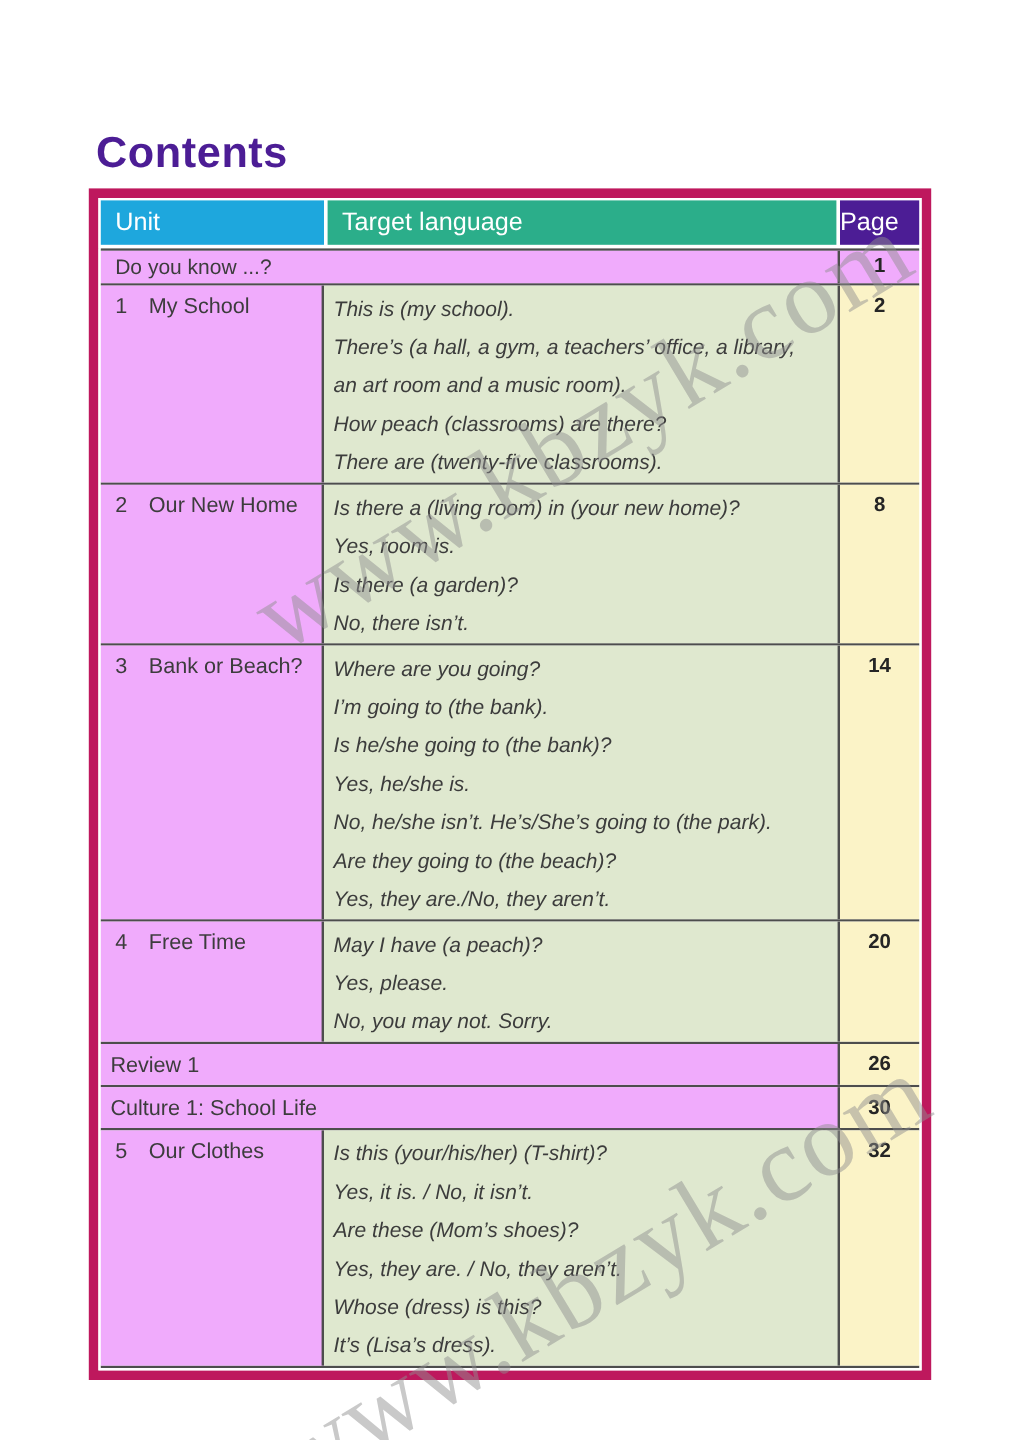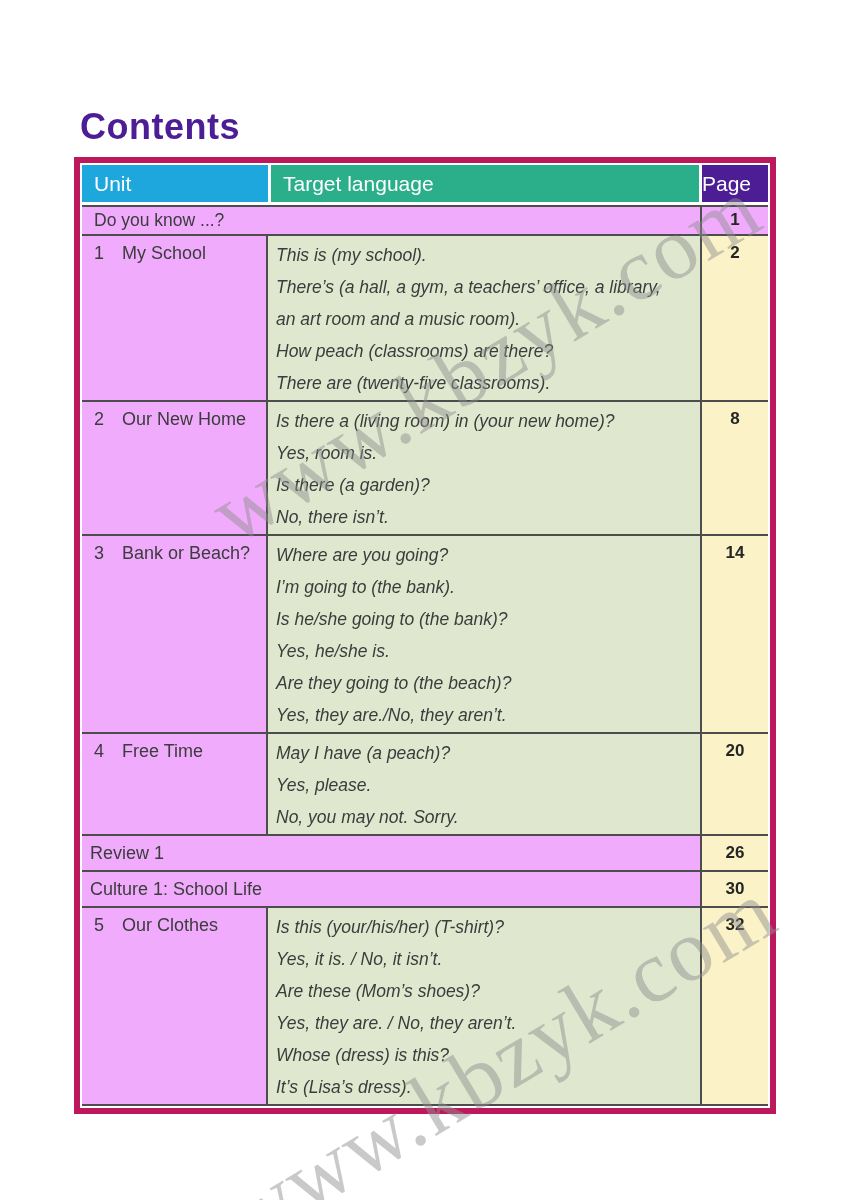--- a/index.html
+++ b/index.html
@@ -7,21 +7,21 @@
     width:857px;height:1200px;position:relative;overflow:hidden;
     background:#ffffff;
     font-family:"Liberation Sans", sans-serif;
   }
   .page-title{
     position:absolute;left:80px;top:106px;
     font-size:36px;font-weight:700;color:#4c1d95;letter-spacing:0.5px;
   }
   .toc-table{
     position:absolute;left:74px;top:157px;width:702px;
-    box-sizing:border-box;border:6px solid #be185d;background:#ffffff;
+    box-sizing:border-box;border:8px solid #be185d;background:#ffffff;
   }
   .header-row{
     display:grid;grid-template-columns:186px 1fr 66px;column-gap:3px;
     padding:2px 2px 3px 2px;background:#ffffff;
   }
   .header-cell{
     color:#ffffff;font-size:21px;line-height:24px;padding:7px 0 6px 12px;
   }
   .hdr-unit{background:#1ea7dd;}
   .hdr-target{background:#2bae8a;}
@@ -110,20 +110,21 @@
       <div class="row unit-row">
         <div class="cell bg-blue unit-cell">
           <div class="unit-num">3</div>
           <div class="unit-name">Bank or Beach?</div>
         </div>
         <div class="cell bg-green target-cell">
           <div class="target-line">Where are you going?</div>
           <div class="target-line">I’m going to (the bank).</div>
           <div class="target-line">Is he/she going to (the bank)?</div>
           <div class="target-line">Yes, he/she is.</div>
+          <div class="target-line">No, he/she isn’t. He’s/She’s going to (the park).</div>
           <div class="target-line">Are they going to (the beach)?</div>
           <div class="target-line">Yes, they are./No, they aren’t.</div>
         </div>
         <div class="cell page-cell bg-yellow">14</div>
       </div>
       <div class="row unit-row">
         <div class="cell bg-blue unit-cell">
           <div class="unit-num">4</div>
           <div class="unit-name">Free Time</div>
         </div>

